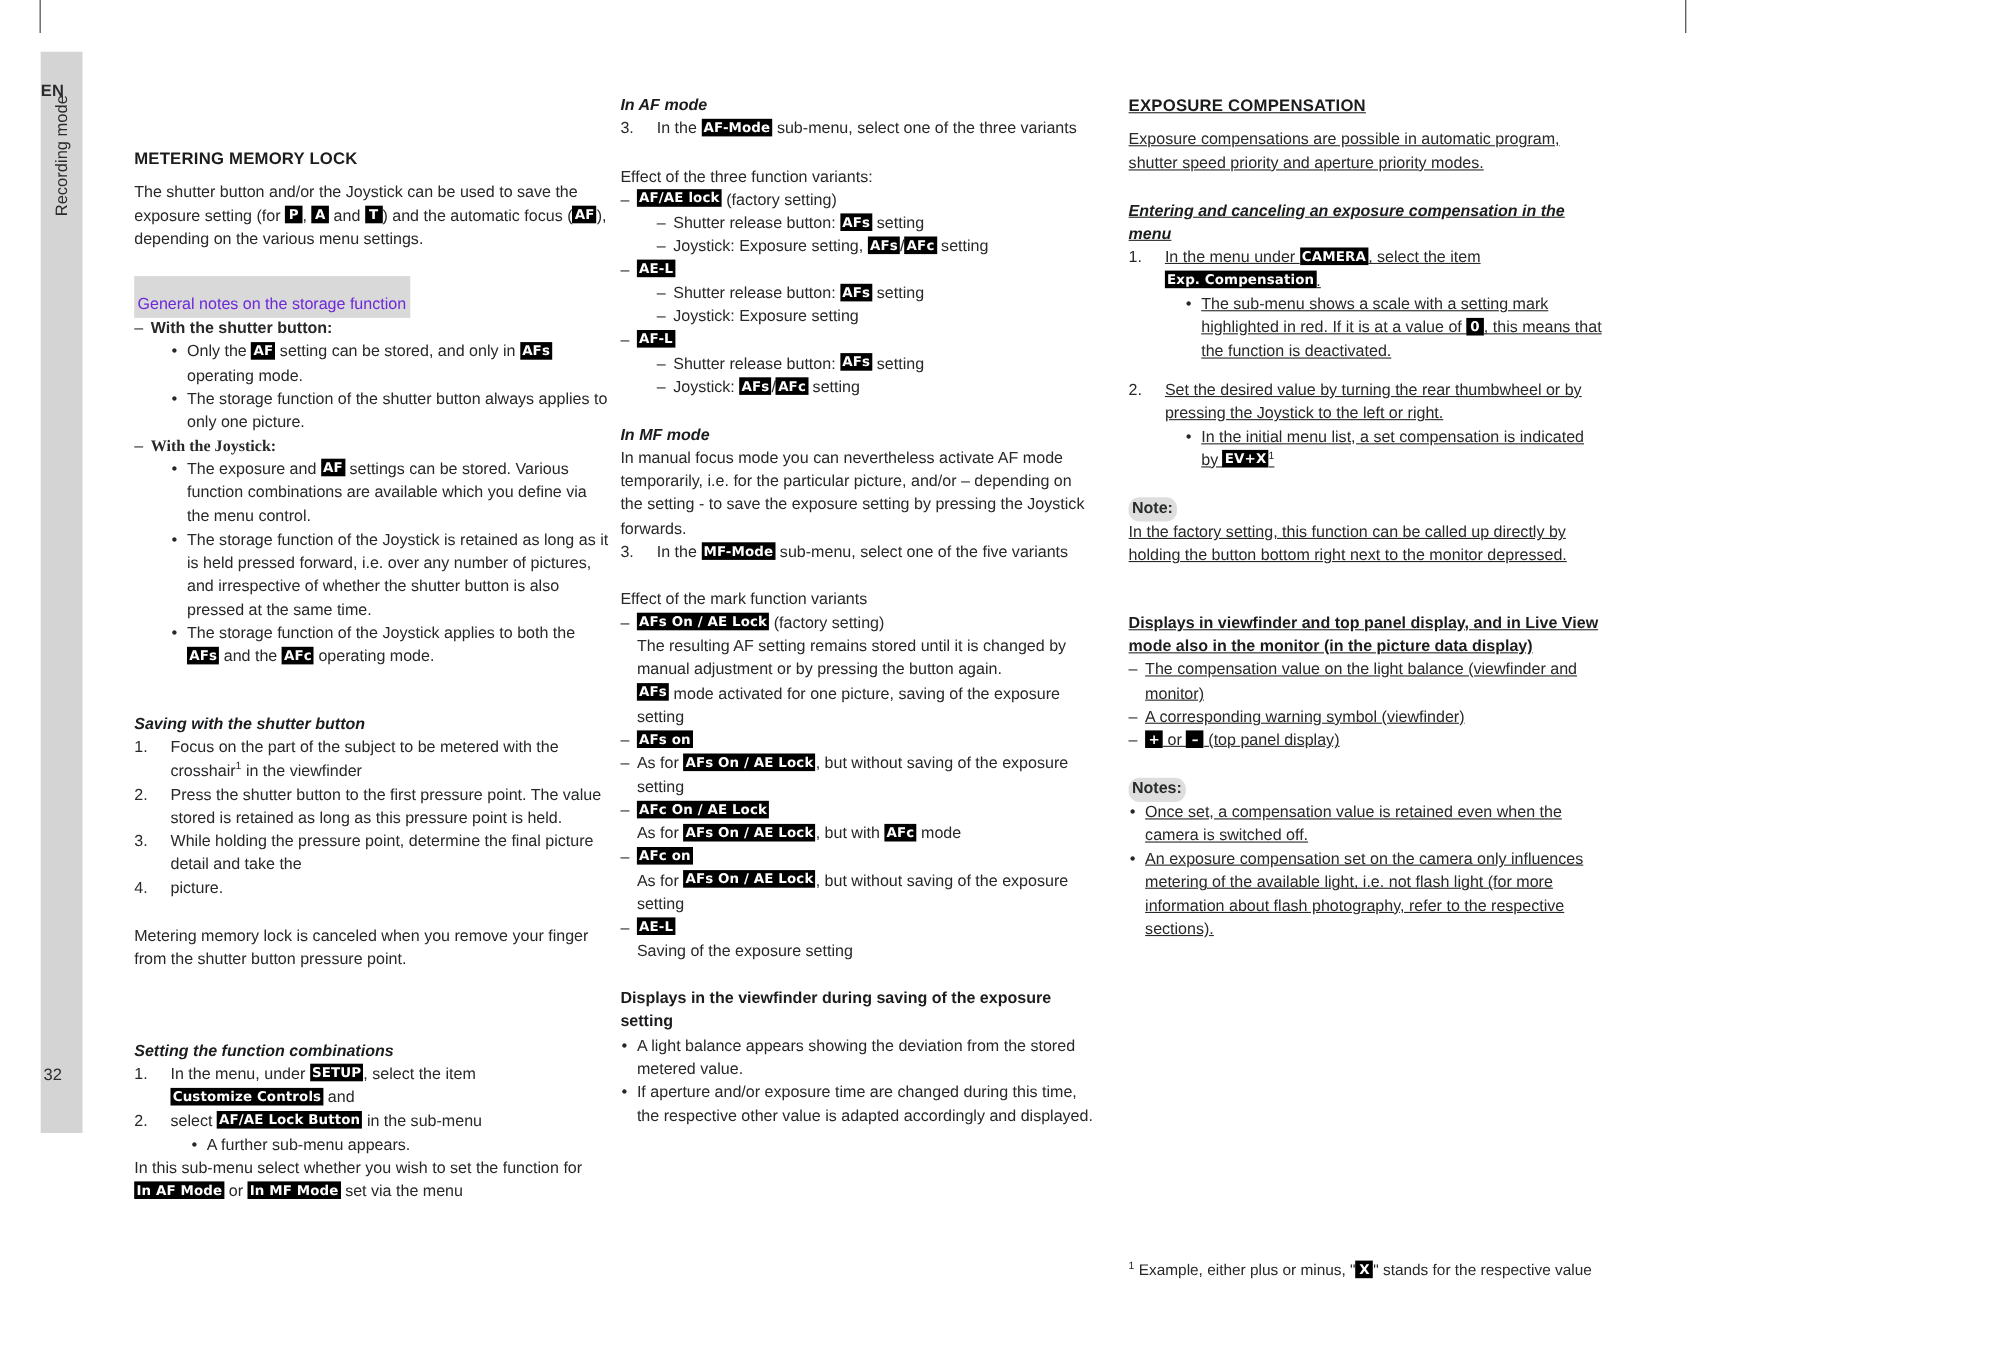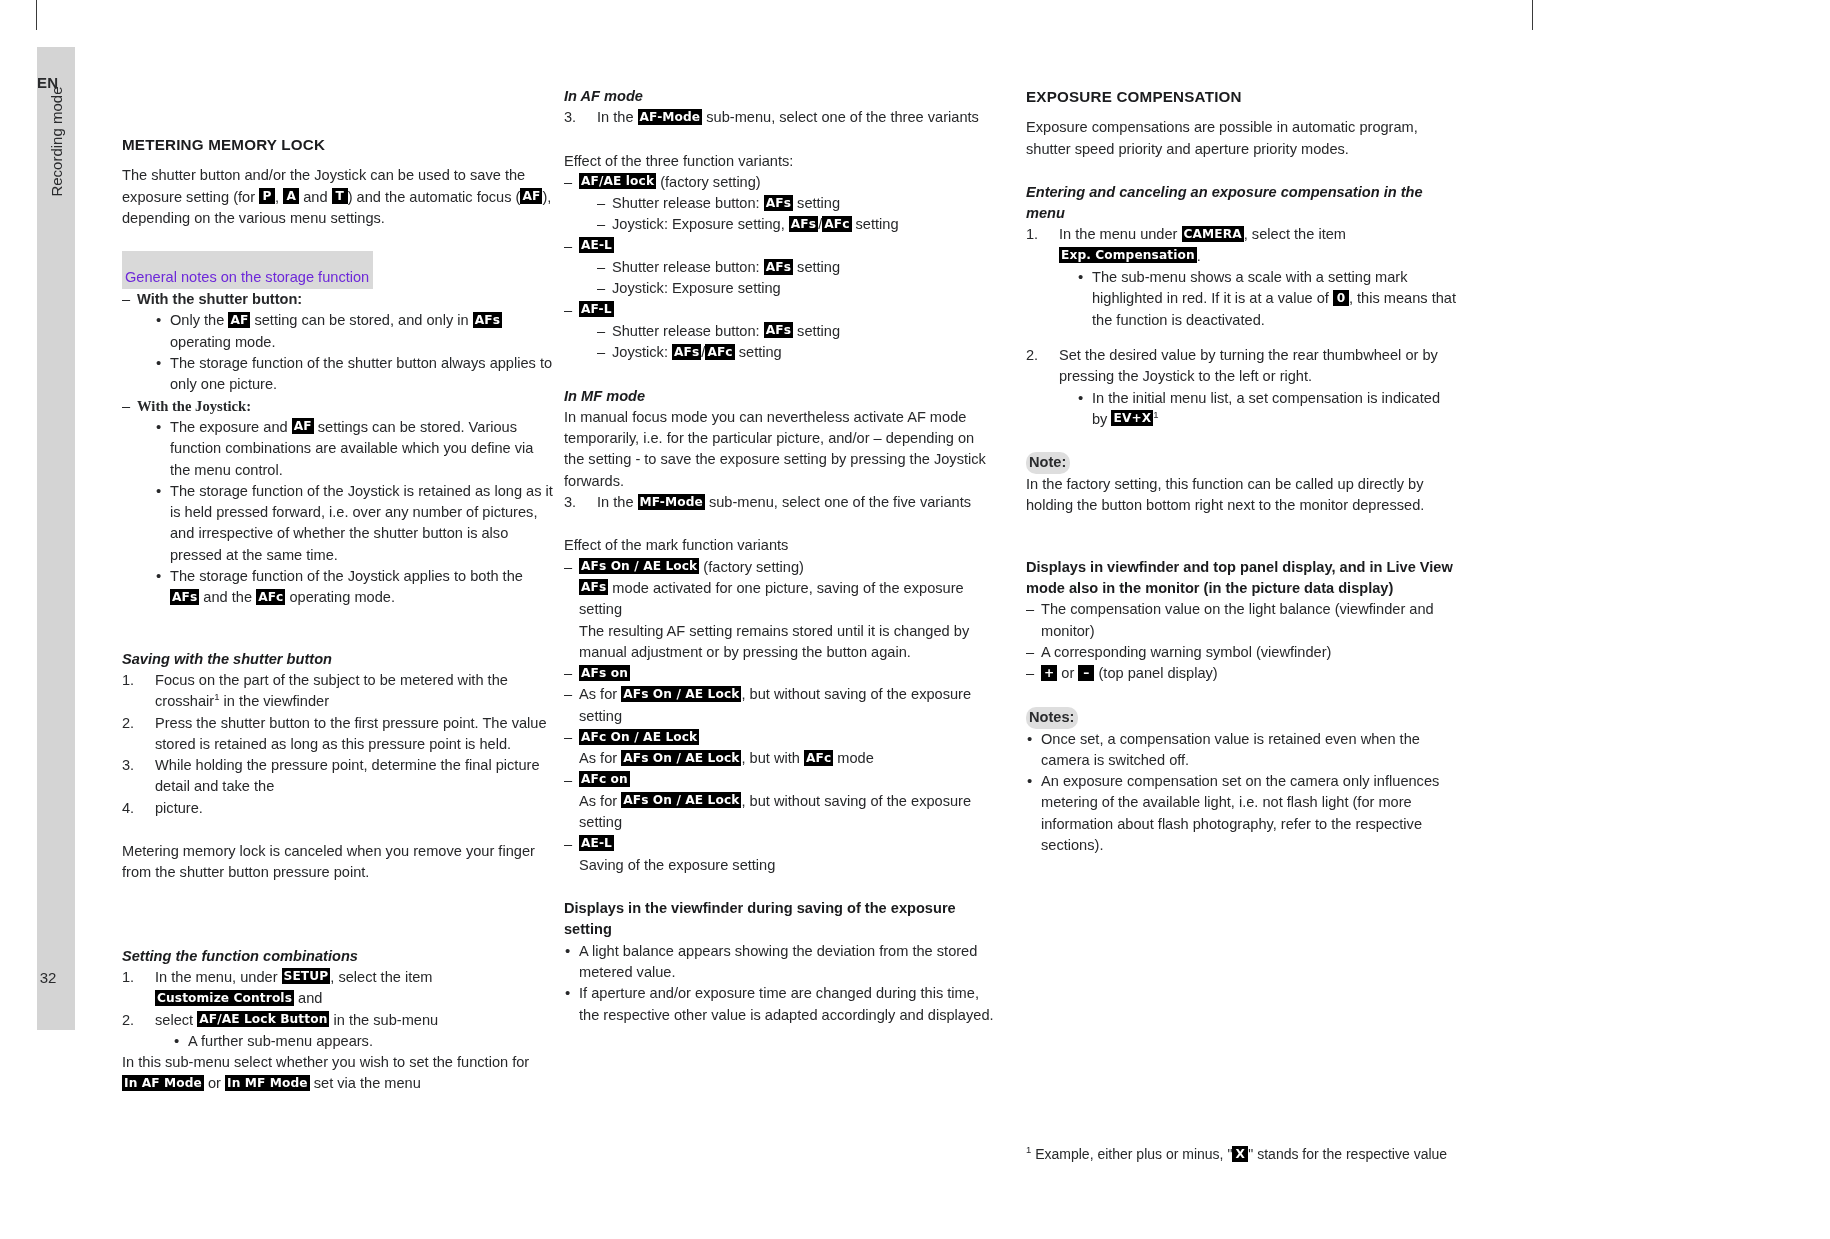--- a/index.html
+++ b/index.html
@@ -65,21 +65,21 @@
   .col {
     position: absolute;
     top: 86px;
     width: 432px;
     font-size: 14.6px;
     line-height: 21.3px;
     color: #27282a;
   }
   #col-1 { left: 122px; margin-top: 48px; }
   #col-2 { left: 564px; }
-  #col-3 { left: 1026px; }
+  #col-3 { left: 1026px; text-decoration: underline; }
 
   
   h1.sect {
     font-size: 15.2px;
     font-weight: bold;
     letter-spacing: 0.2px;
     margin: 0 0 10px 0;
     color: #1b1c1e;
   }
   p { margin: 0 0 0 0; }
@@ -377,22 +377,22 @@
     </ol>
 
     <div class="gap-md"></div>
 
     <p class="body">Effect of the mark function variants</p>
 
     <ul class="dashlist">
       <li>
         <span class="dash">–</span>
         <span class="tag">AFs On / AE Lock</span><span> (factory setting)</span>
+        <div>The resulting AF setting remains stored until it is changed by manual adjustment or by pressing the button again.</div>
         <div><span class="tag">AFs</span><span> mode activated for one picture, saving of the exposure setting</span></div>
-        <div>The resulting AF setting remains stored until it is changed by manual adjustment or by pressing the button again.</div>
       </li>
       <li>
         <span class="dash">–</span>
         <span class="tag">AFs on</span>
       </li>
       <li>
         <span class="dash">–</span>
         <span>As for </span><span class="tag">AFs On / AE Lock</span><span>, but without saving of the exposure setting</span>
       </li>
       <li>

